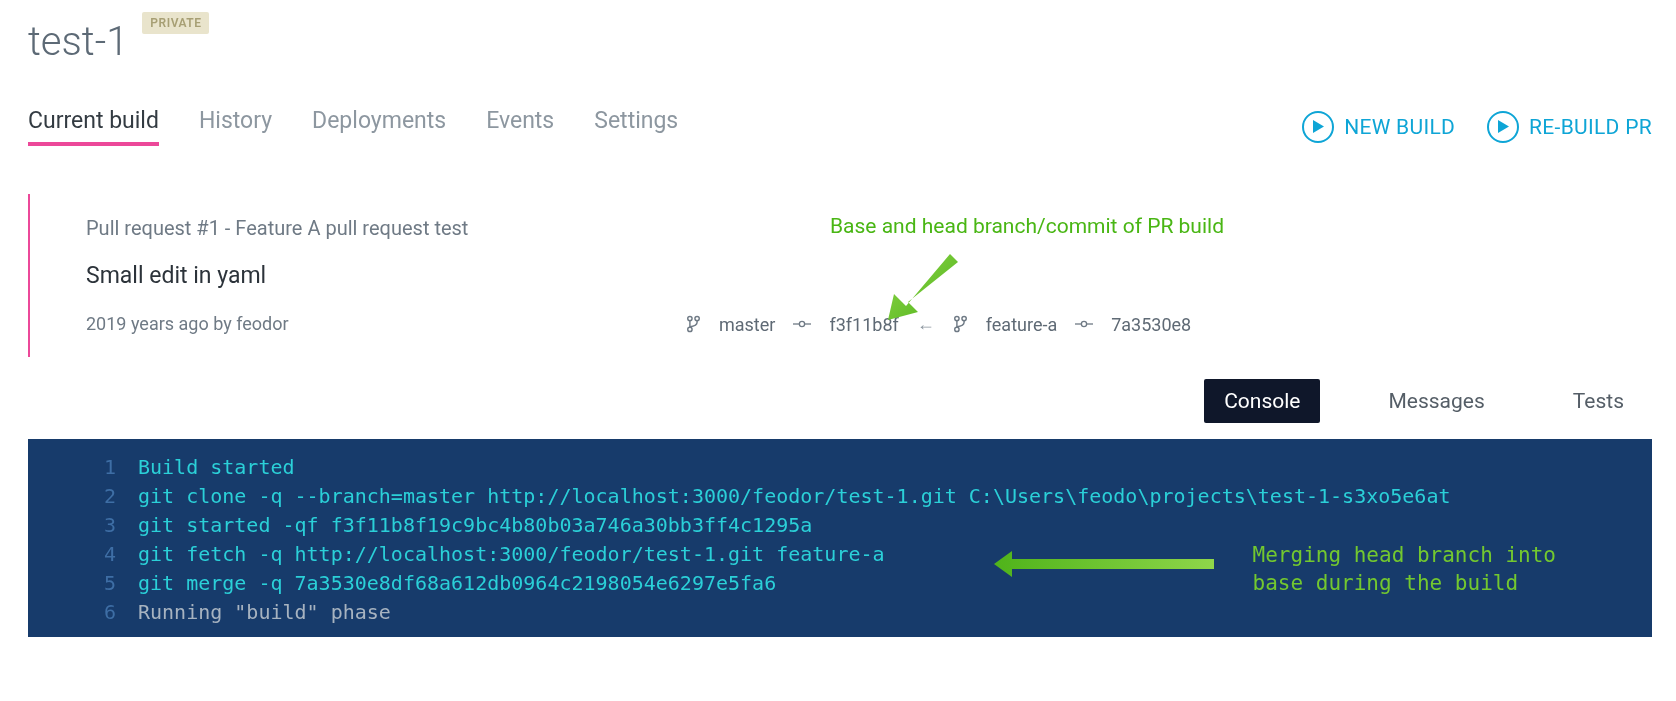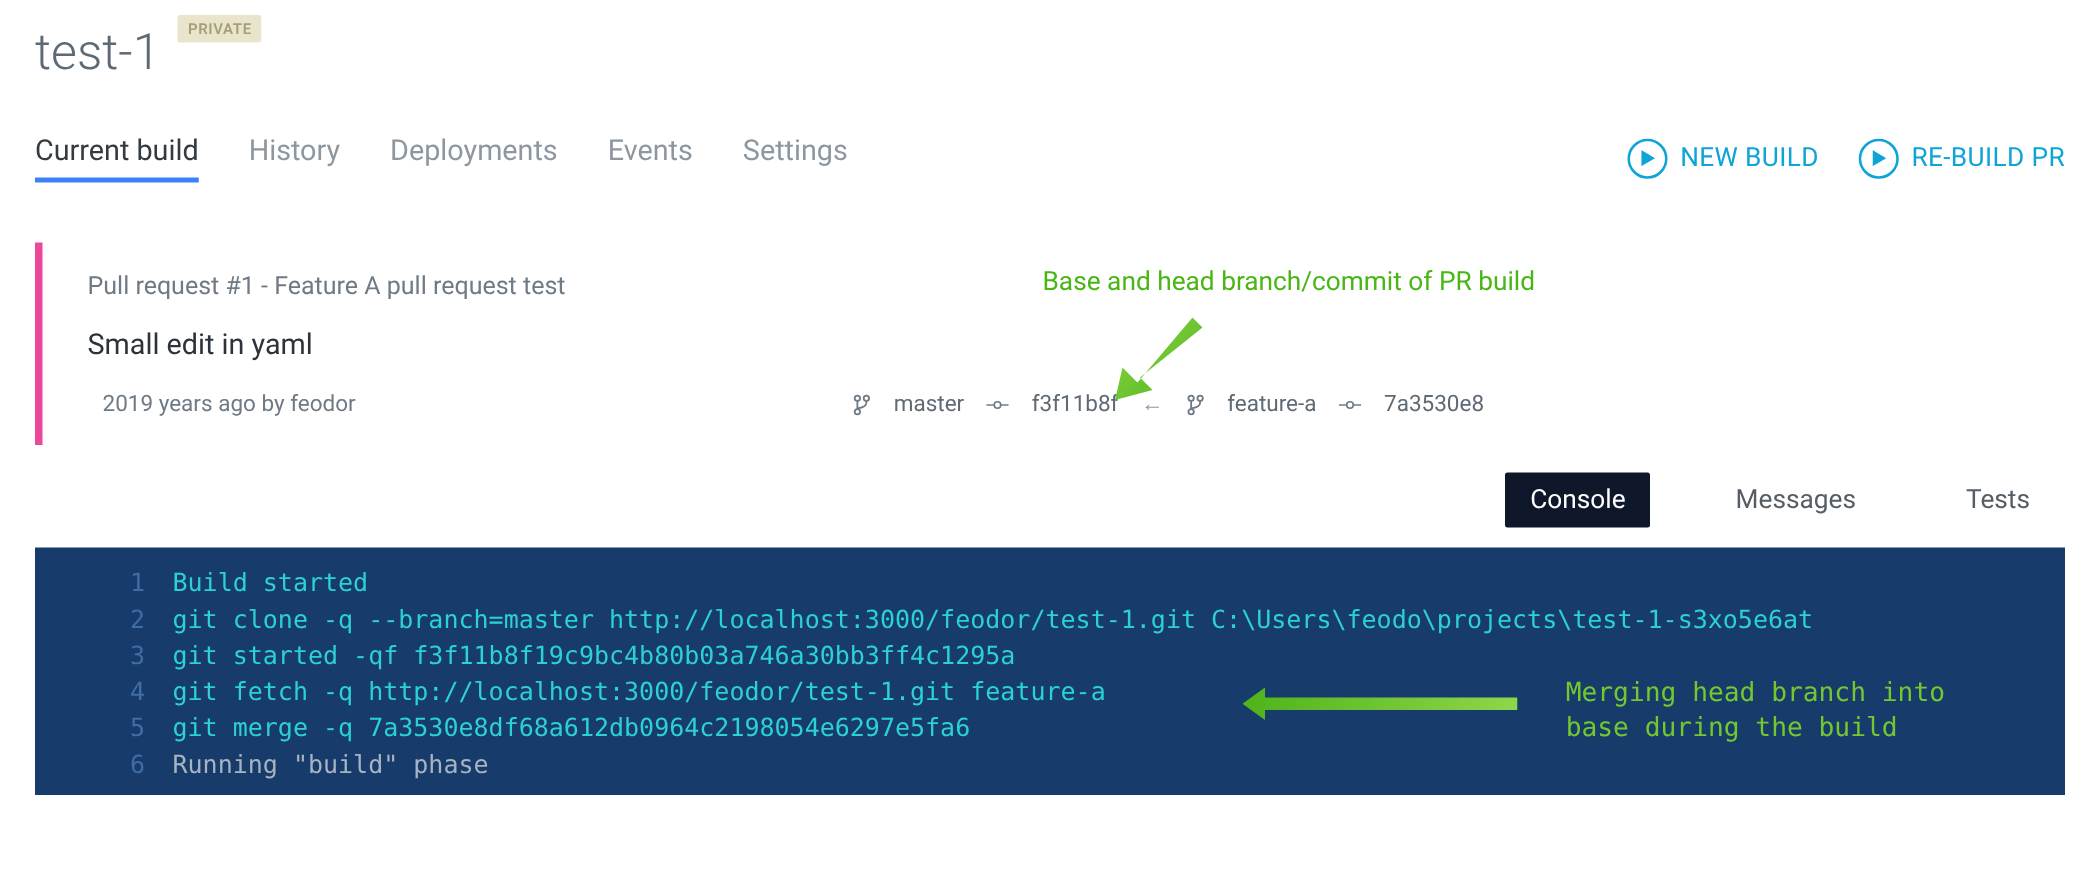--- a/index.html
+++ b/index.html
@@ -48,21 +48,21 @@
   }
   .tab {
     font-size: 23px;
     font-weight: 400;
     color: #8d97a0;
     padding-bottom: 8px;
     cursor: pointer;
   }
   .tab.active {
     color: #333b42;
-    border-bottom: 4px solid #3b82f6;
+    border-bottom: 4px solid #ec4899;
   }
   .actions {
     display: flex;
     gap: 32px;
     align-items: center;
   }
   .action-btn {
     display: flex;
     align-items: center;
     gap: 10px;
@@ -77,40 +77,39 @@
     border: 2px solid #0ea5d6;
     border-radius: 50%;
     display: inline-flex;
     align-items: center;
     justify-content: center;
   }
   .play-icon svg { display: block; }
 
   .build-card {
     margin-top: 48px;
-    border-left: 6px solid #ec4899;
-    padding: 22px 0 22px 36px;
+    border-left: 2px solid #ec4899;
+    padding: 22px 0 22px 56px;
     position: relative;
   }
   .pr-line {
     font-size: 20px;
     color: #6f7a85;
     margin-bottom: 22px;
   }
   .commit-msg {
     font-size: 23px;
     color: #2c333a;
     margin-bottom: 24px;
   }
   .meta-row {
     display: flex;
     align-items: flex-start;
     font-size: 18px;
     color: #6f7a85;
-    margin-left: 12px;
   }
   .meta-left { flex: 0 0 auto; min-width: 600px;}
   .meta-right {
     display: flex;
     align-items: center;
     gap: 18px;
     color: #5f6a75;
   }
   .gicon { display: inline-flex; color: #6f7a85; }
   .arrow-sep { color: #8d97a0; }

